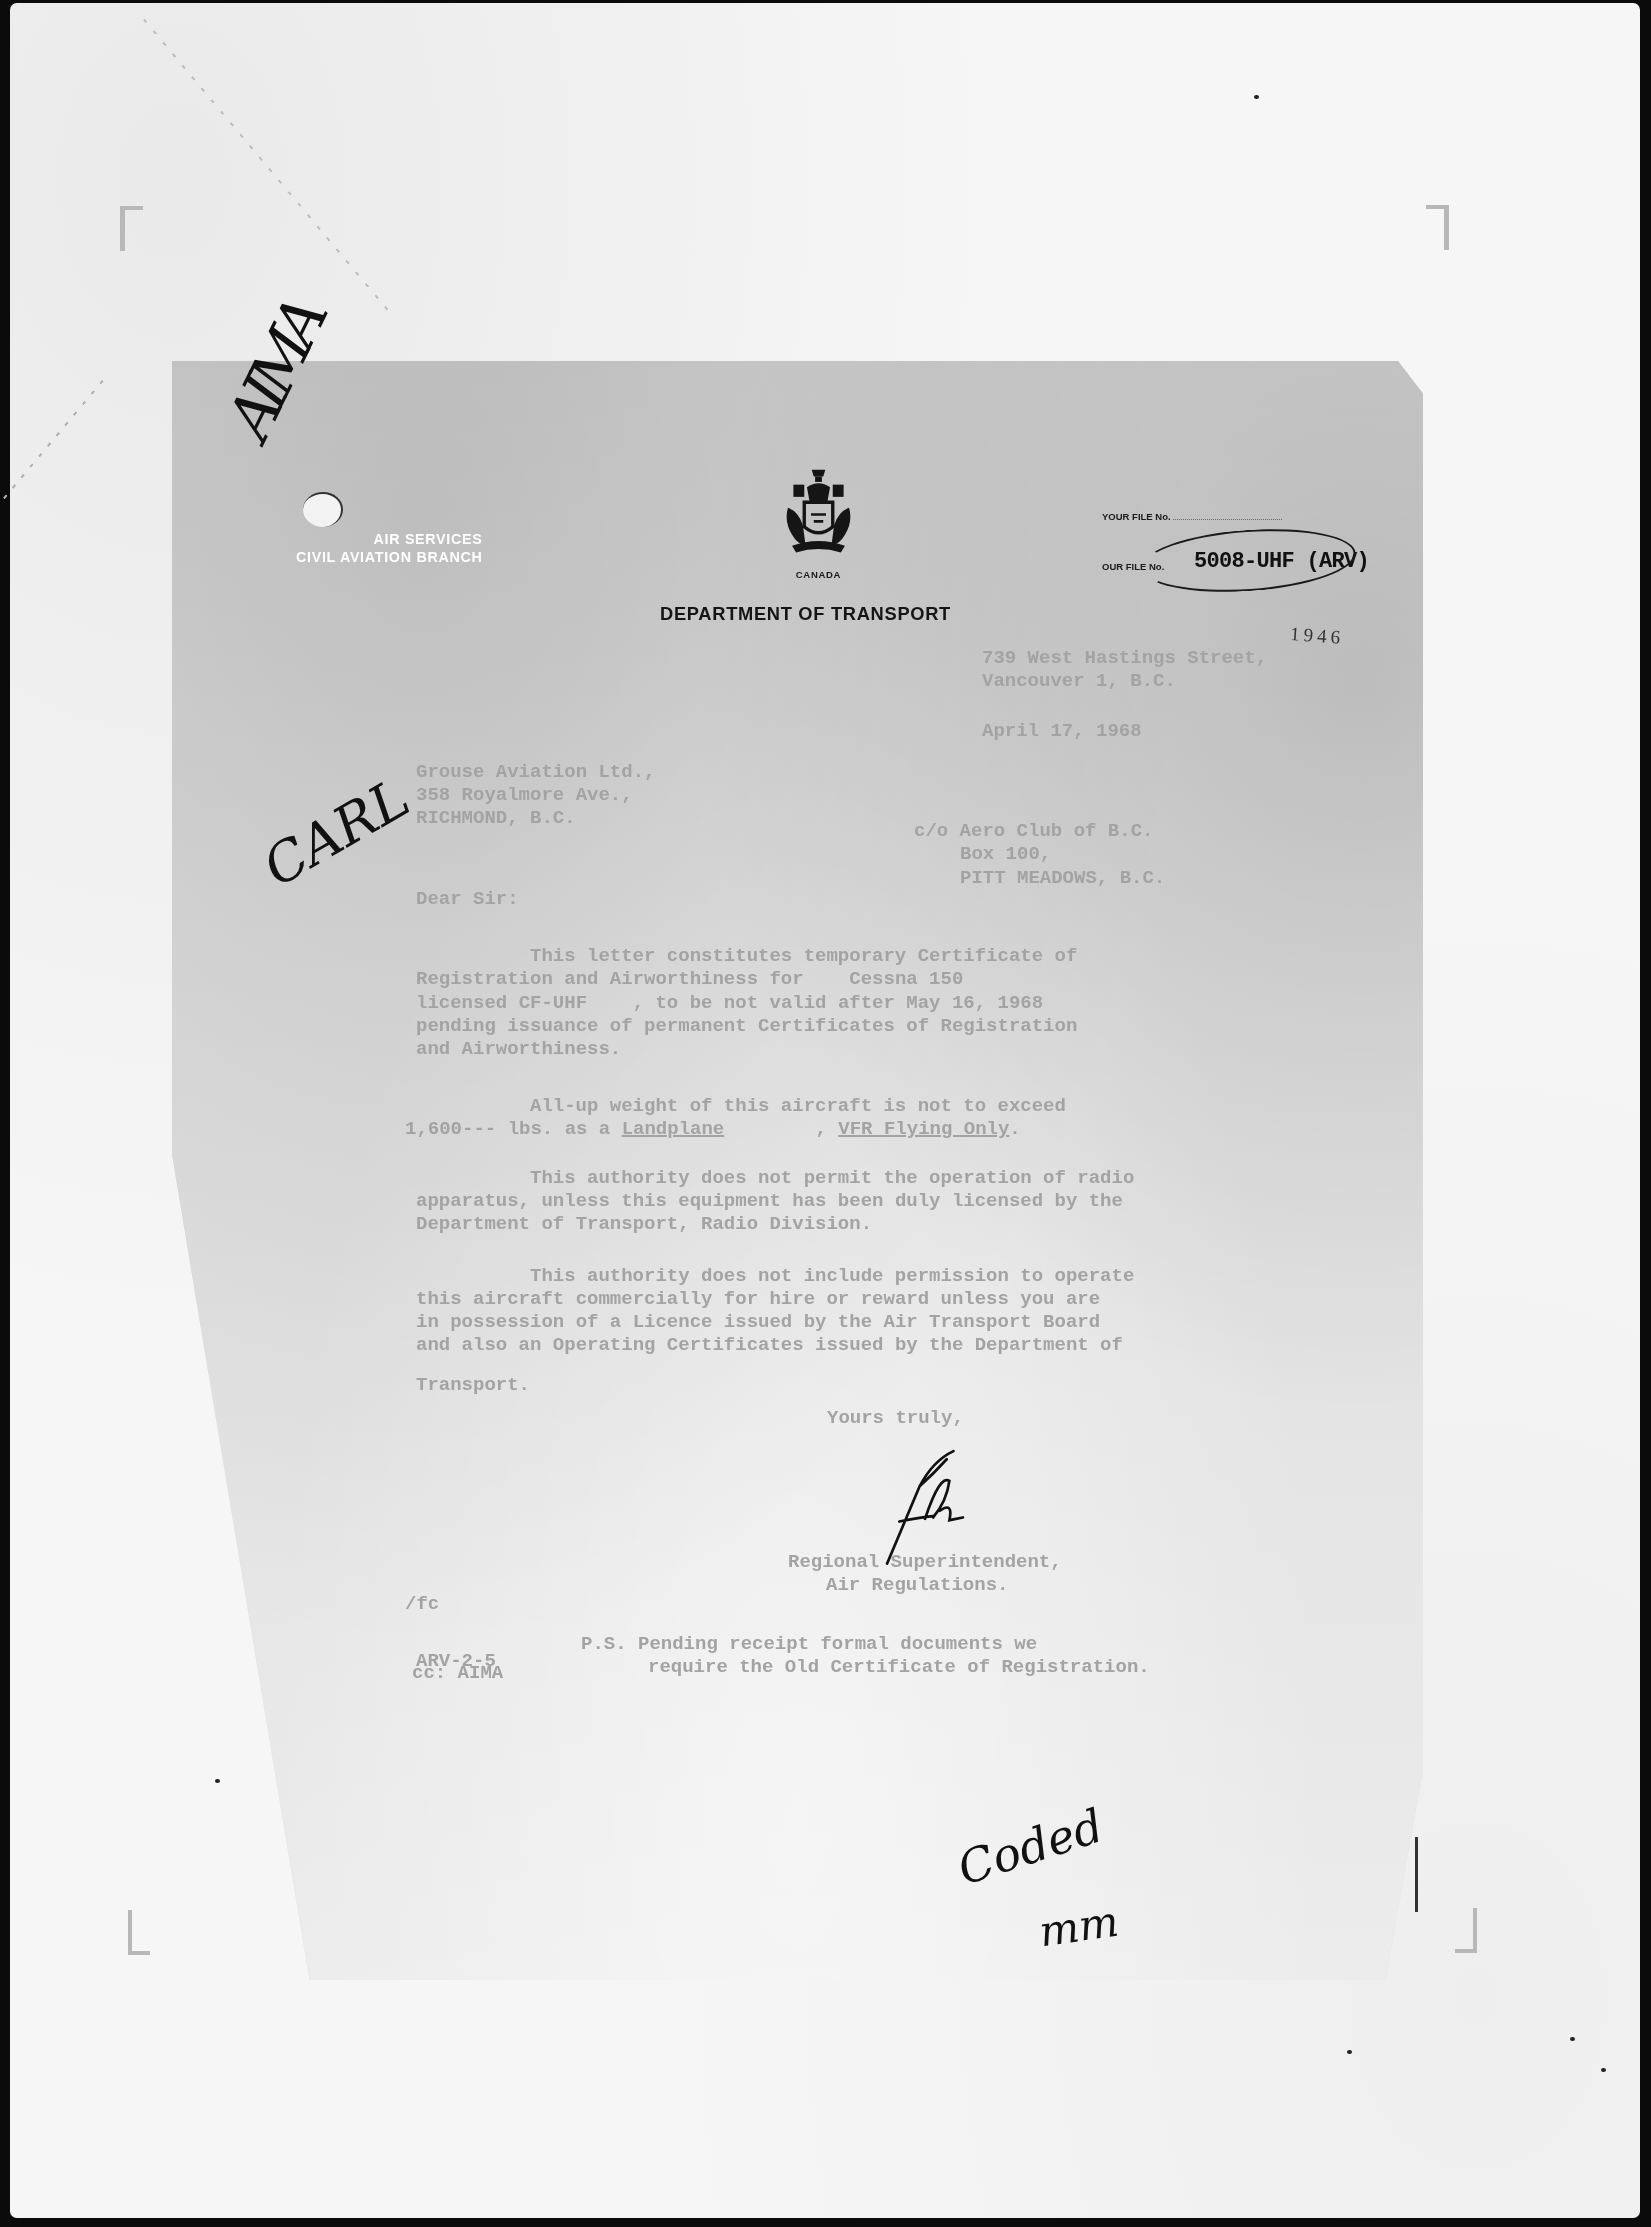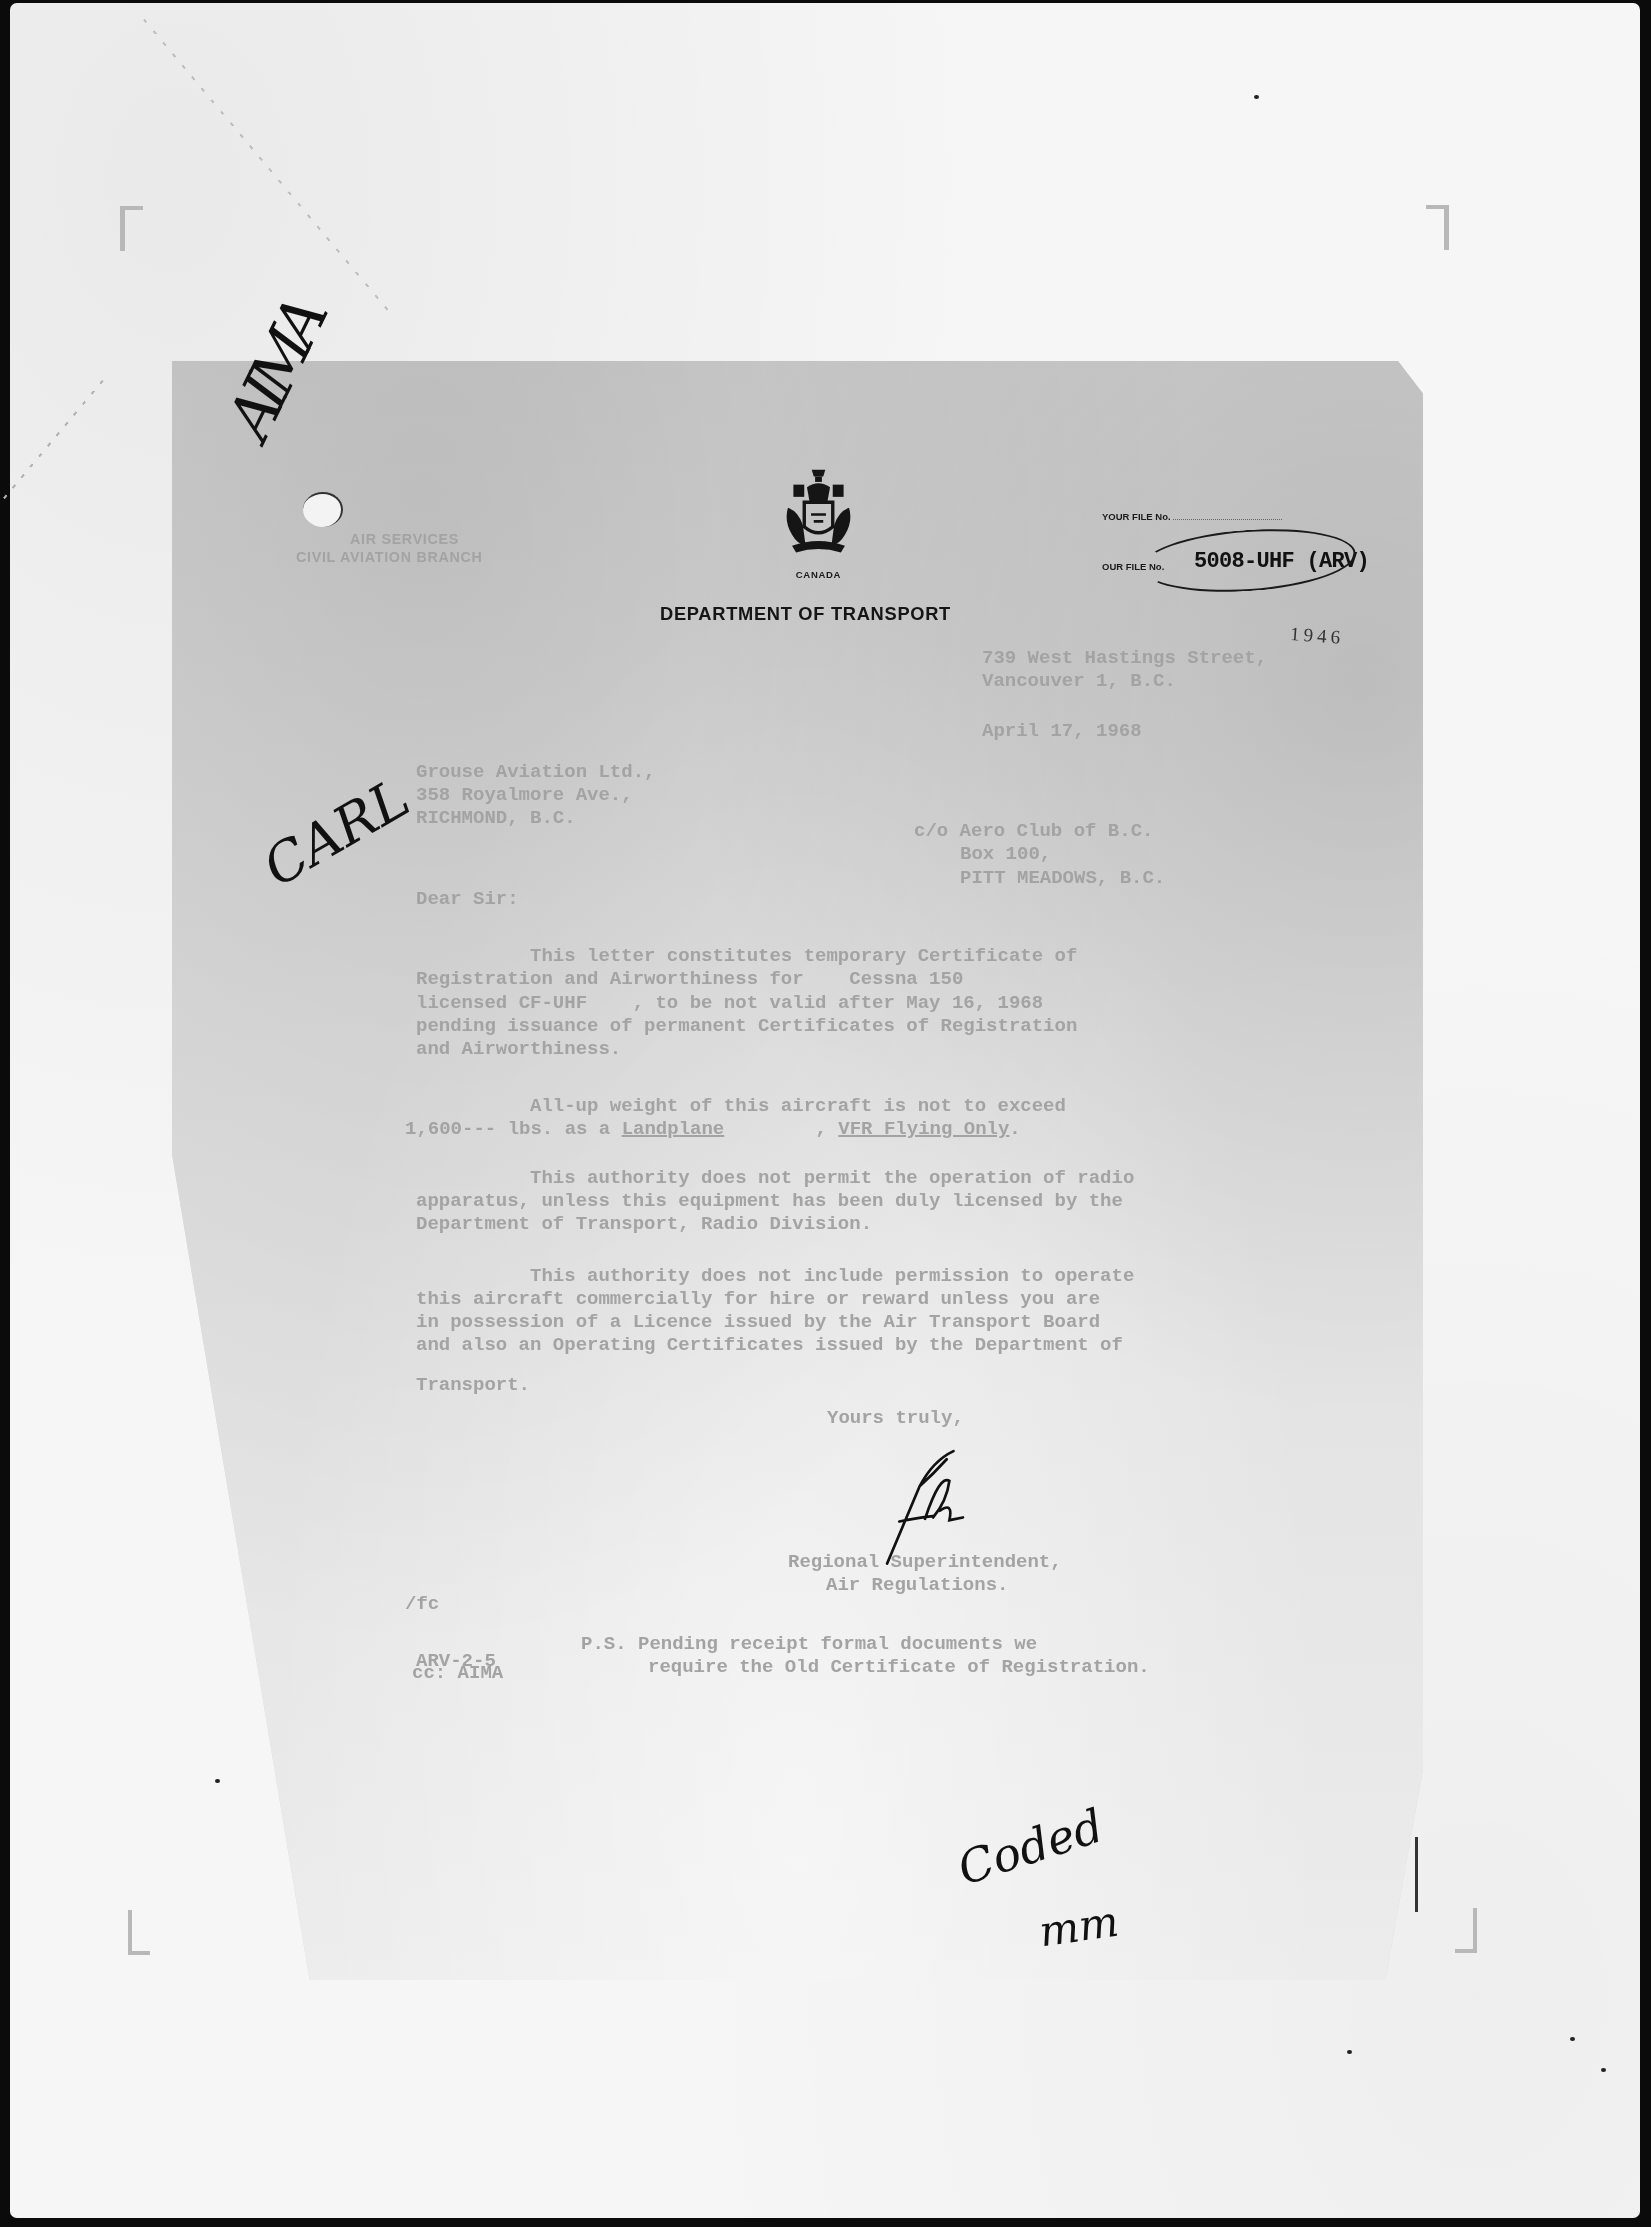--- a/index.html
+++ b/index.html
@@ -43,21 +43,21 @@
       radial-gradient(ellipse at 95% 20%, rgba(0,0,0,0.12), transparent 40%),
       radial-gradient(ellipse at 50% 90%, rgba(255,255,255,0.55), transparent 60%),
       linear-gradient(180deg, #d0d0d0 0%, #dedede 40%, #ececec 100%);
     clip-path: polygon(0 0, 98% 0, 100% 2%, 100% 87%, 97% 100%, 11% 100%, 0 49%);
   }
   .page-shadow-line { position: absolute; left: 1415px; top: 1837px; width: 2.7px; height: 75px; background: #333; }
 
   .letterhead-left {
     position: absolute; left: 296px; top: 531px;
     font-family: "Liberation Sans", sans-serif; font-weight: 700; font-size: 14.3px;
-    color: #a3a3a3; letter-spacing: 0.7px; line-height: 17.7px; text-align: left;
+    color: #ffffff; letter-spacing: 0.7px; line-height: 17.7px; text-align: right;
   }
   .letterhead-left .l1 { padding-left: 54px; }
   .punch-hole {
     position: absolute; left: 303px; top: 492px; width: 38px; height: 33px;
     border-radius: 50%; background: #f3f3f3; border-top: 2px solid #333; border-right: 2px solid #333;
   }
   .crest { position: absolute; left: 781px; top: 467px; width: 75px; height: 95px; }
   .crest-label {
     position: absolute; left: 781px; top: 569px; width: 75px; text-align: center;
     font-family: "Liberation Sans", sans-serif; font-weight: 700; font-size: 9.5px; color: #1a1a1a; letter-spacing: 0.7px;

